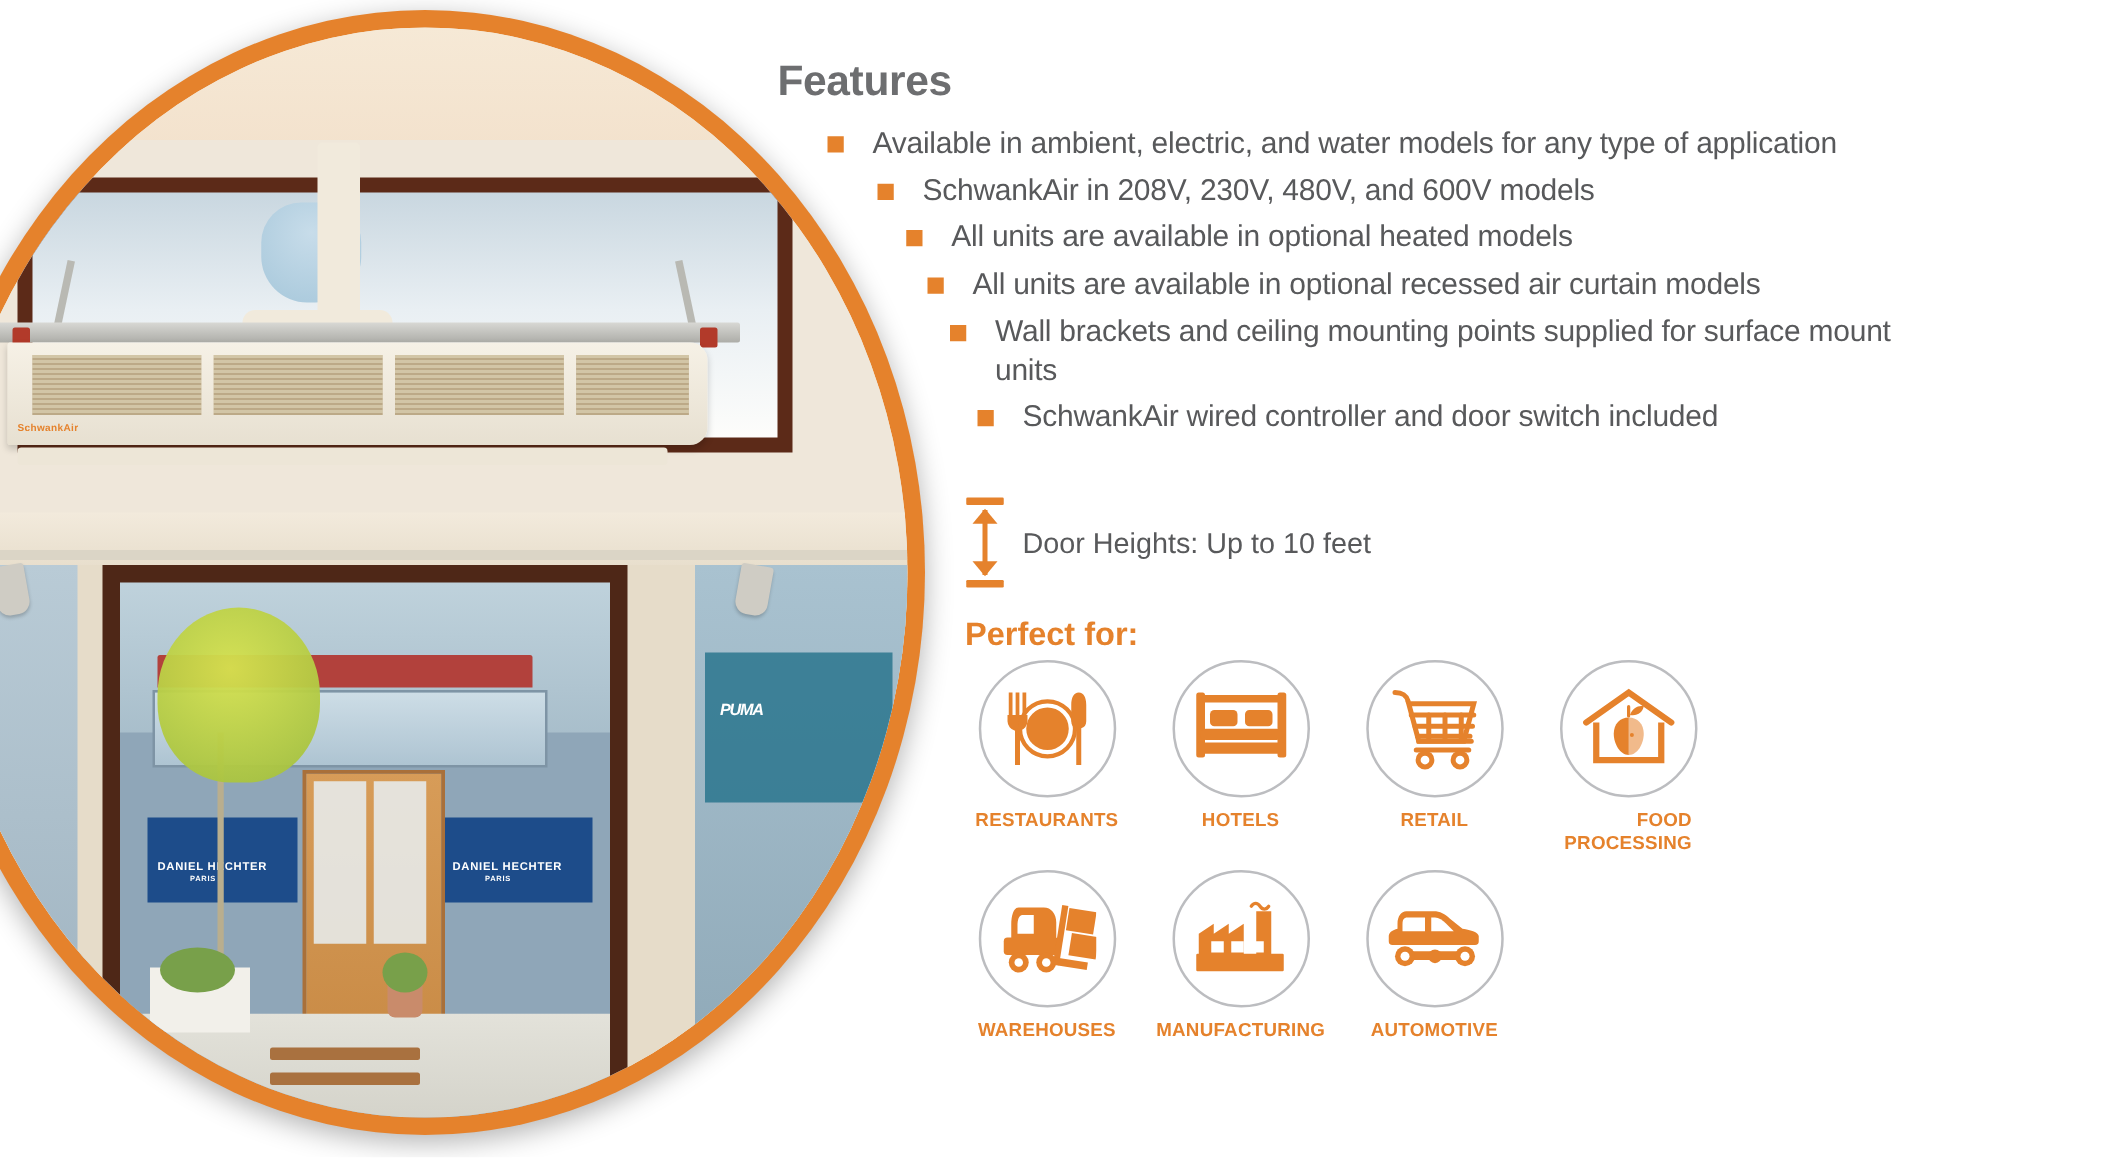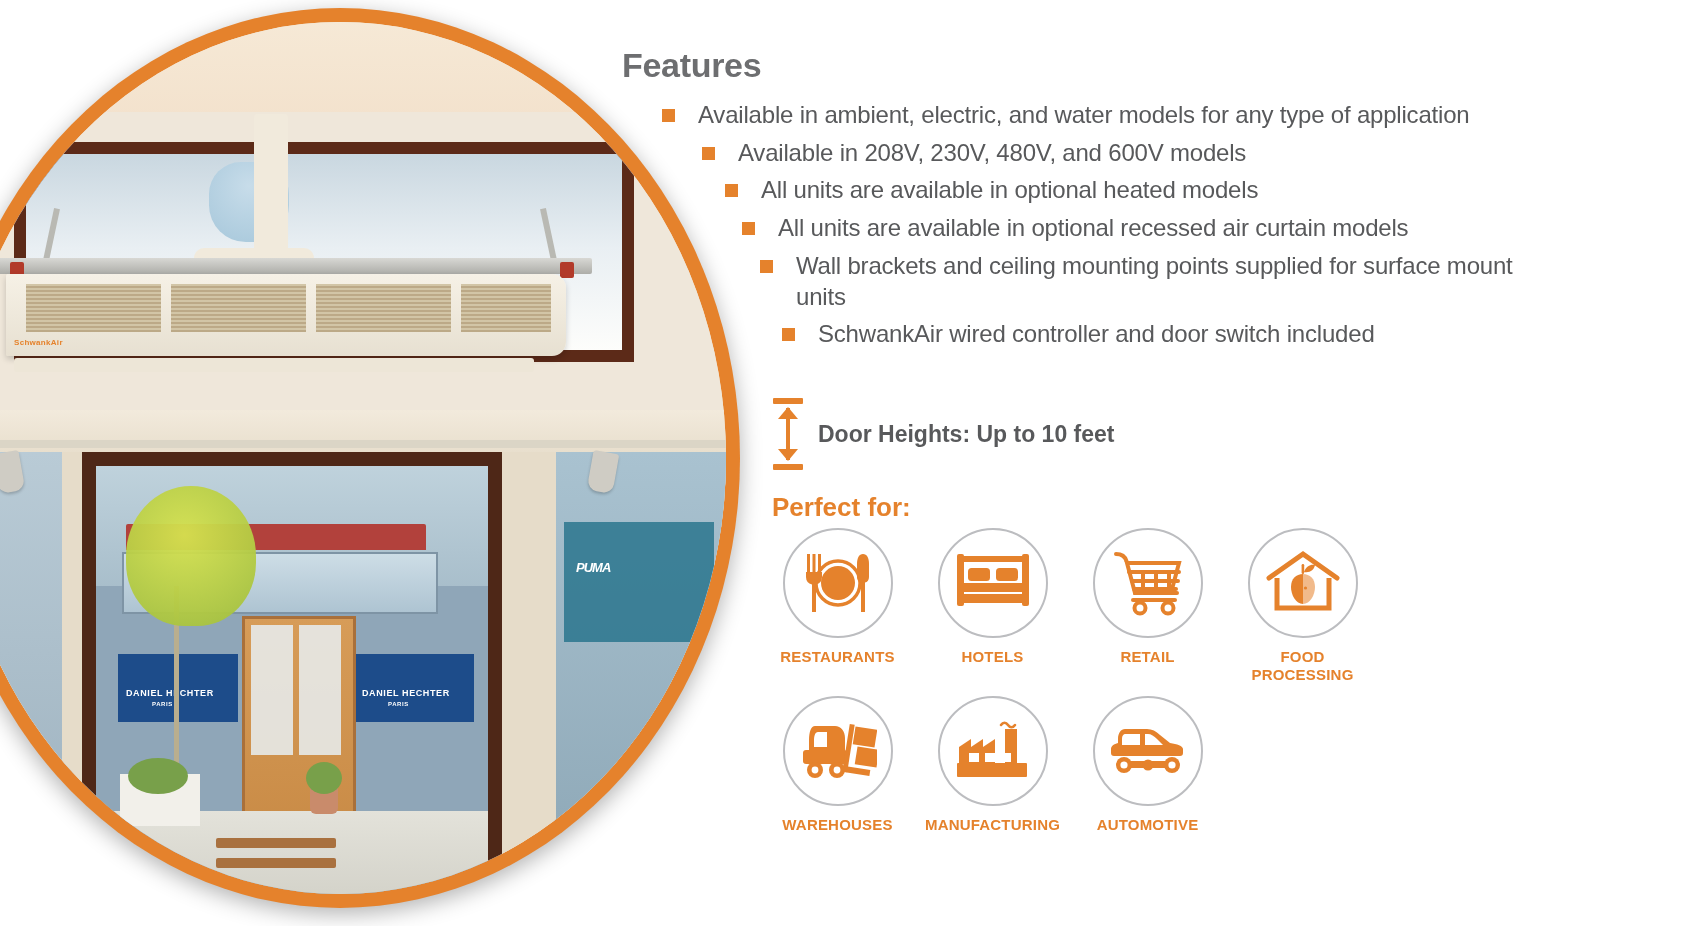--- a/index.html
+++ b/index.html
@@ -81,32 +81,32 @@
   .bullet{display:flex;align-items:flex-start;margin-bottom:7px;gap:10px;}
   .bsq{width:13px;height:13px;background:#E5822C;flex:0 0 13px;margin-top:9px;}
   .btxt{margin-left:13px;font-size:24px;color:#58595B;line-height:1.28;letter-spacing:-.2px;}
 
   .doorheight{position:absolute;left:152px;top:398px;display:flex;align-items:center;}
   .dh-icon{width:34px;height:72px;position:relative;flex:0 0 34px;}
   .dh-cap{position:absolute;left:1px;width:30px;height:6px;background:#E5822C;border-radius:1px;}
   .dh-stem{position:absolute;left:14px;top:10px;width:4px;height:52px;background:#E5822C;}
   .dh-ar{position:absolute;left:6px;width:0;height:0;border-left:10px solid transparent;
      border-right:10px solid transparent;}
-  .dh-txt{margin-left:12px;font-size:23px;font-weight:bold;color:#58595B;}
+  .dh-txt{margin-left:12px;font-size:23px;font-weight:normal;color:#58595B;}
 
   .perfect{position:absolute;left:152px;top:492px;font-size:26px;font-weight:bold;color:#E5822C;}
 
   .iconrow{position:absolute;display:flex;}
   .row1{left:140px;top:528px;}
   .row2{left:140px;top:696px;}
   .icell{width:155px;display:flex;flex-direction:column;align-items:center;}
   .icircle{width:106px;height:106px;border-radius:50%;border:2px solid #BCBDC0;
      display:flex;align-items:center;justify-content:center;background:#fff;}
   .ilabel{margin-top:10px;font-size:15px;font-weight:bold;color:#E5822C;letter-spacing:.2px;
-     text-align:center;line-height:1.18;}
+     text-align:right;line-height:1.18;}
   svg{display:block;}
 </style>
 </head>
 <body>
 
 <div id="page">
 
   <div class="photo-wrap">
     <div class="photo-ring"></div>
     <div class="photo-clip">
@@ -194,21 +194,21 @@
 
     <div class="features-title">Features</div>
 
     <div class="bullets">
       <div class="bullet" style="margin-left:42px;">
         <div class="bsq"></div>
         <div class="btxt">Available in ambient, electric, and water models for any type of application</div>
       </div>
       <div class="bullet" style="margin-left:82px;">
         <div class="bsq"></div>
-        <div class="btxt">Available in 208V, 230V, 480V, and 600V models</div>
+        <div class="btxt">SchwankAir in 208V, 230V, 480V, and 600V models</div>
       </div>
       <div class="bullet" style="margin-left:105px;">
         <div class="bsq"></div>
         <div class="btxt">All units are available in optional heated models</div>
       </div>
       <div class="bullet" style="margin-left:122px;">
         <div class="bsq"></div>
         <div class="btxt">All units are available in optional recessed air curtain models</div>
       </div>
       <div class="bullet" style="margin-left:140px;width:800px;">

